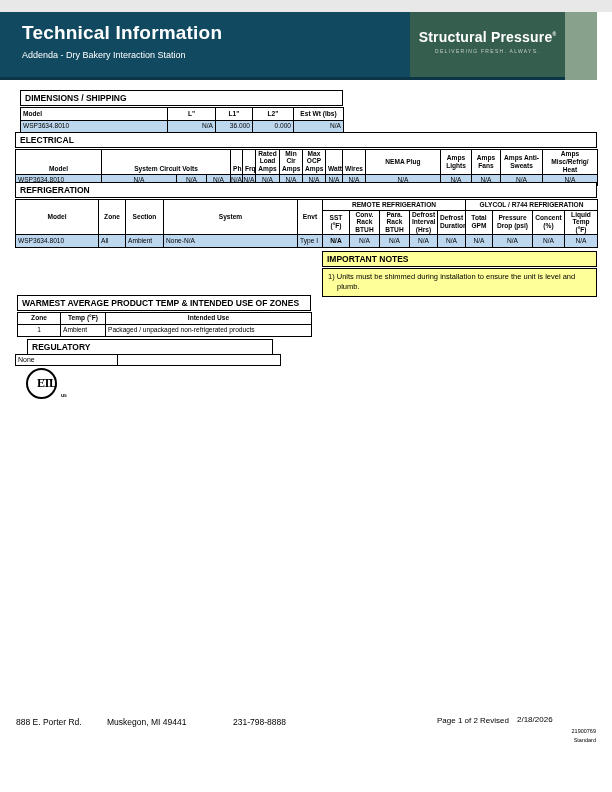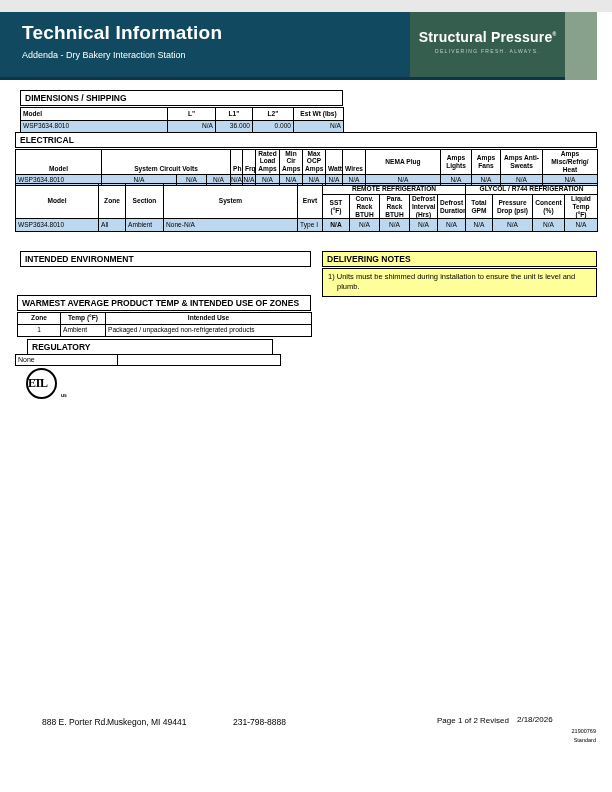--- a/index.html
+++ b/index.html
@@ -47,21 +47,21 @@
   .ref-t .grp th { height:11px; }
   .ref-t .sub th { height:22px; }
   .ref-t td { height:13px; }
   .zones-t th { height:12px; }
   .zones-t td { height:12px; }
   .reg-row td { height:11px; font-size:7px; }
 
   
   .etl { position:absolute; left:26px; top:356px; width:44px; height:40px; }
   .etl-circle { width:31px; height:31px; border:2.5px solid #000; border-radius:50%;
-                display:flex; align-items:center; justify-content:flex-start; }
+                display:flex; align-items:center; justify-content:flex-end; }
   .etl-letters { font-size:12px; font-weight:bold; letter-spacing:-2px; font-family:"Liberation Serif", serif; }
   .etl-us { position:absolute; left:35px; top:24px; font-size:5px; font-weight:bold; }
 
   
   .ft { position:absolute; font-size:8.5px; }
   .ft-sm { position:absolute; font-size:8px; }
   .ft-tiny { position:absolute; font-size:5.5px; text-align:right; width:60px; }
 </style>
 </head>
 <body>
@@ -163,20 +163,21 @@
         <td class="num">N/A</td>
         <td class="num">36.000</td>
         <td class="num">0.000</td>
         <td class="num">N/A</td>
       </tr>
     </tbody>
       </table>
   </div>
 
   <div class="sec" style="left:15px; top:170px; width:582px;">
+    <div class="sec-box">REFRIGERATION</div>
     <table class="ref-t">
       <colgroup>
         <col style="width:83px">
           <col style="width:27px">
           <col style="width:38px">
           <col style="width:134px">
           <col style="width:25px">
         <col style="width:27px">
           <col style="width:30px">
           <col style="width:30px">
@@ -222,25 +223,24 @@
         <td class="ctr">N/A</td>
         <td class="ctr">N/A</td>
         <td class="ctr">N/A</td>
         <td class="ctr">N/A</td>
       </tr>
     </tbody>
       </table>
   </div>
 
   <div class="sec" style="left:20px; top:239px; width:291px;">
-    <div class="sec-box">INTENDED ENVIRONMENT</div>
   </div>
 
   <div class="sec" style="left:322px; top:239px; width:275px;">
-    <div class="sec-box yellow">DELIVERING NOTES</div>
+    <div class="sec-box yellow">IMPORTANT NOTES</div>
     <div class="body-box yellow">
       <div class="hang">1) Units must be shimmed during installation to ensure the unit is level and plumb.</div>
     </div>
   </div>
 
   <div class="sec" style="left:17px; top:283px; width:294px;">
     <div class="sec-box">WARMEST AVERAGE PRODUCT TEMP &amp; INTENDED USE OF ZONES</div>
     <table class="zones-t">
       <colgroup>
           <col style="width:43px">
@@ -280,21 +280,21 @@
       </table>
   </div>
 
   <div class="etl">
     <div class="etl-circle">
       <span class="etl-letters">ETL</span>
     </div>
     <span class="etl-us">us</span>
   </div>
 
-  <div class="ft" style="left:42px; top:705px;">888 E. Porter Rd.</div>
+  <div class="ft" style="left:16px; top:705px;">888 E. Porter Rd.</div>
   <div class="ft" style="left:107px; top:705px;">Muskegon, MI  49441</div>
   <div class="ft" style="left:233px; top:705px;">231-798-8888</div>
   <div class="ft-sm" style="left:393px; top:704px;padding-left:44px;">Page 1 of 2</div>
   <div class="ft-sm" style="left:480px; top:704px;">Revised</div>
   <div class="ft-sm" style="left:517px; top:703px;">2/18/2026</div>
   <div class="ft-tiny" style="left:536px; top:716px;">21900769</div>
   <div class="ft-tiny" style="left:536px; top:725px;">Standard</div>
 
 </div>
 

